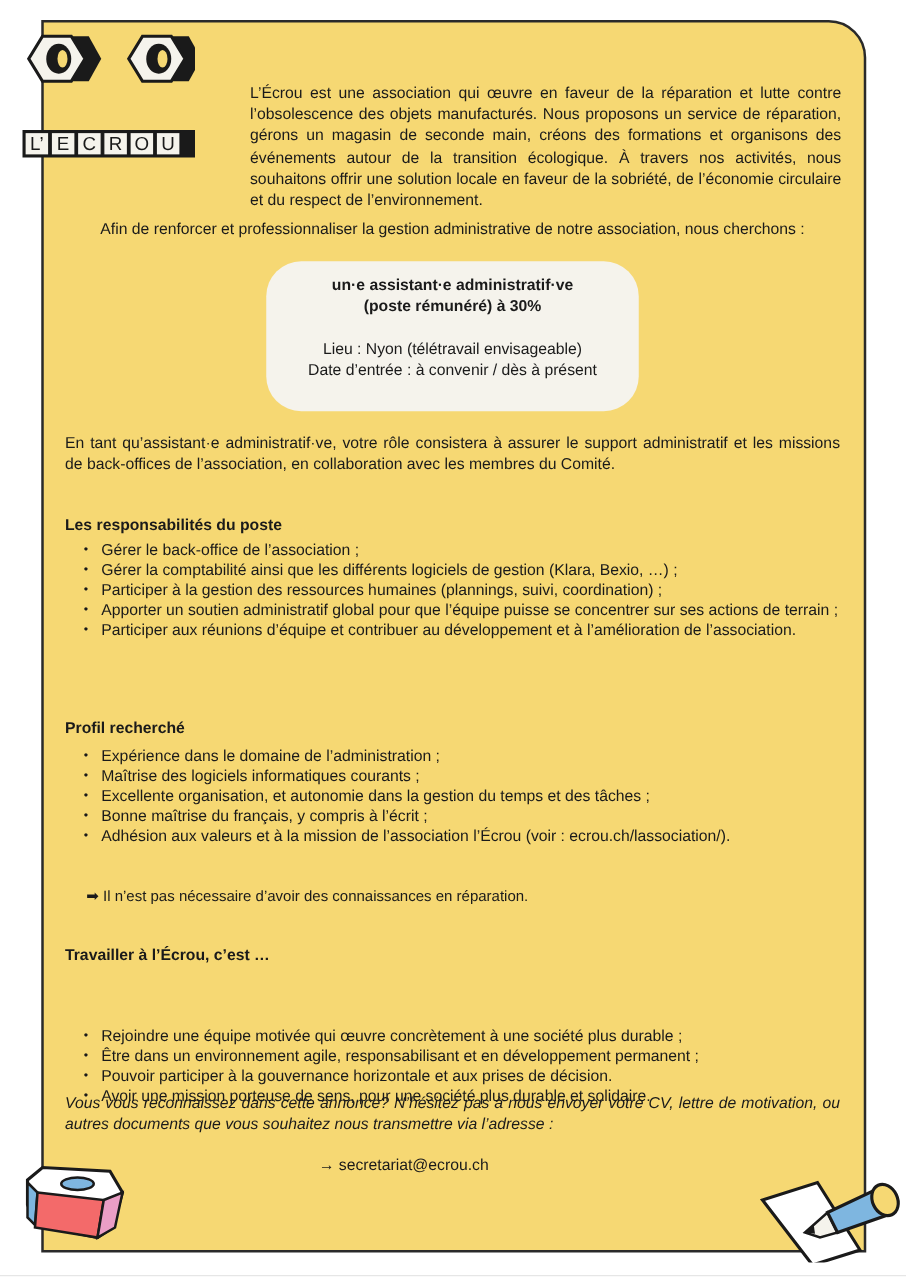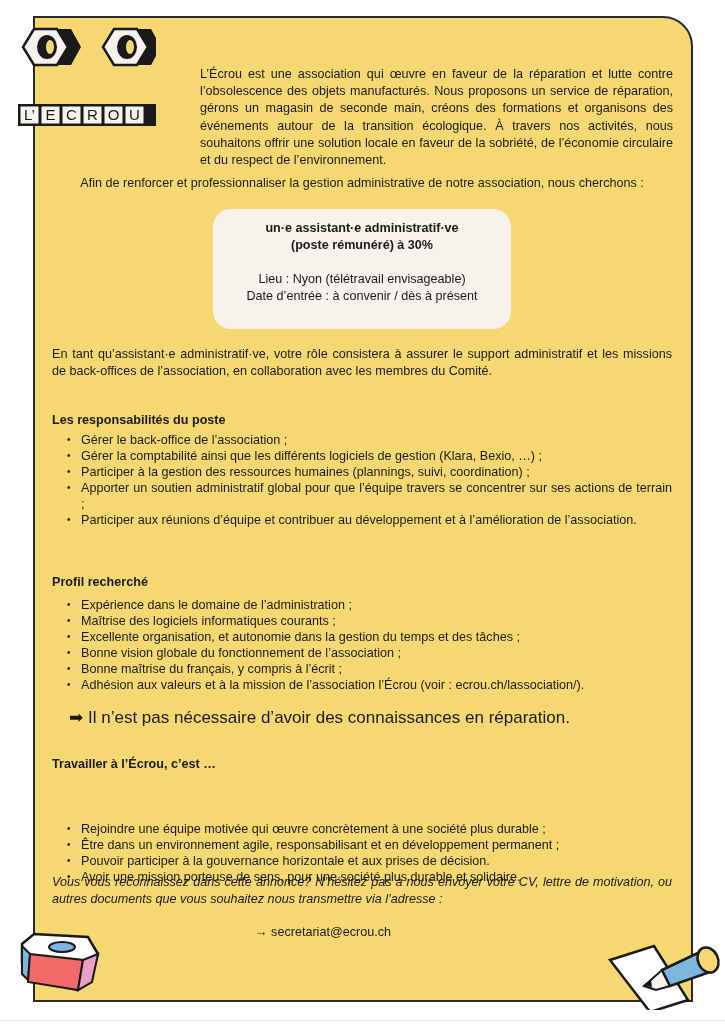--- a/index.html
+++ b/index.html
@@ -18,32 +18,32 @@
   }
   .logo { position:absolute; left:16px; top:26px; width:140px; height:112px; }
   .intro {
     position:absolute; left:200px; top:66px; width:473px;
     font-size:12.6px; line-height:17.2px; text-align:justify;
   }
   .p { position:absolute; left:52px; width:620px; font-size:12.6px; line-height:17.2px; text-align:justify; }
   .seek { top:175px; text-align:center; }
   .box {
     position:absolute; left:213px; top:209px; width:298px; height:120px;
-    background:#f5f3ec; border-radius:18px;
+    background:#f5f3ec; border-radius:28px;
     text-align:center; font-size:12.6px; line-height:17px;
     box-sizing:border-box; padding-top:11px;
   }
   .box .t { font-weight:bold; }
   .box .gap { height:17px; }
   .role { top:346px; }
   .h { position:absolute; left:52px; font-weight:bold; font-size:12.6px; line-height:17px; }
   .list { position:absolute; left:60px; width:612px; margin:0; padding:0; list-style:none; font-size:12.6px; line-height:16px; }
   .list li { position:relative; padding-left:21px; text-align:justify; }
   .list li::before { content:"•"; position:absolute; left:7px; top:0; font-size:10px; }
-  .note { position:absolute; left:69px; top:709px; font-size:17px; line-height:17px; }
+  .note { position:absolute; left:69px; top:709px; font-size:12px; line-height:17px; }
   .cta { top:874px;font-style:italic; }
   .email { position:absolute; left:255px; top:924px; font-size:12.6px; line-height:17px; }
   .nut { position:absolute; left:18px; top:932px; width:86px; height:66px; }
   .pencil { position:absolute; left:604px; top:930px; width:120px; height:80px; }
   .footerline { position:absolute; left:0; top:1020px; width:725px; height:1px; background:#e6e6e6; }
 </style>
 </head>
 <body>
 
 <div class="card"></div>
@@ -90,30 +90,29 @@
   <div>Date d’entrée : à convenir / dès à présent</div>
 </div>
 
 <div class="p role">En tant qu’assistant·e administratif·ve, votre rôle consistera à assurer le support administratif et les missions de back-offices de l’association, en collaboration avec les membres du Comité.</div>
 
 <div class="h" style="top:412px">Les responsabilités du poste</div>
 <ul class="list" style="top:432px">
     <li>Gérer le back-office de l’association ;</li>
     <li>Gérer la comptabilité ainsi que les différents logiciels de gestion (Klara, Bexio, …) ;</li>
     <li>Participer à la gestion des ressources humaines (plannings, suivi, coordination) ;</li>
-    <li>Apporter un soutien administratif global pour que l’équipe travers se concentrer sur ses actions de terrain ;</li>
+    <li>Apporter un soutien administratif global pour que l’équipe puisse se concentrer sur ses actions de terrain ;</li>
     <li>Participer aux réunions d’équipe et contribuer au développement et à l’amélioration de l’association.</li>
   </ul>
 
 <div class="h" style="top:574px">Profil recherché</div>
 <ul class="list" style="top:597px">
     <li>Expérience dans le domaine de l’administration ;</li>
     <li>Maîtrise des logiciels informatiques courants ;</li>
     <li>Excellente organisation, et autonomie dans la gestion du temps et des tâches ;</li>
-    <li>Bonne vision globale du fonctionnement de l’association ;</li>
     <li>Bonne maîtrise du français, y compris à l’écrit ;</li>
     <li>Adhésion aux valeurs et à la mission de l’association l’Écrou (voir : ecrou.ch/lassociation/).</li>
   </ul>
 
 <div class="note">
   <span>➡</span>
   <span>Il n’est pas nécessaire d’avoir des connaissances en réparation.</span>
 </div>
 
 <div class="h" style="top:756px">Travailler à l’Écrou, c’est …</div>

